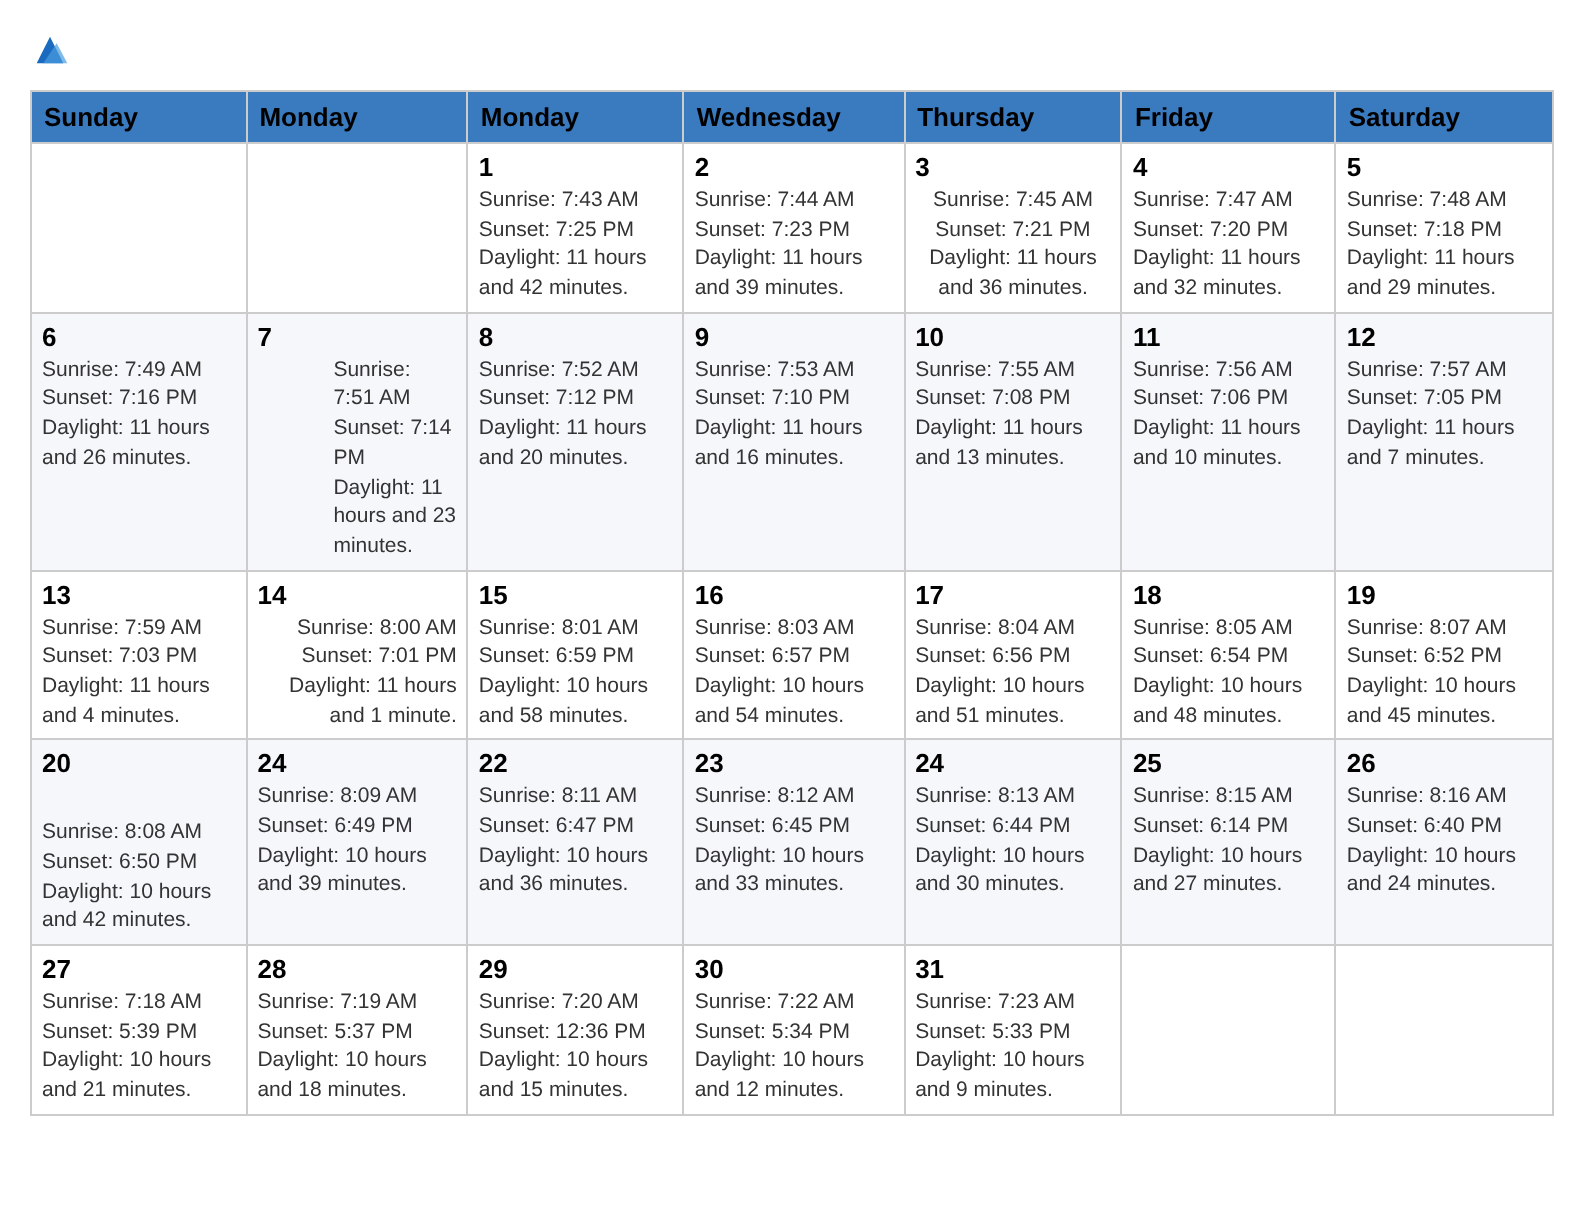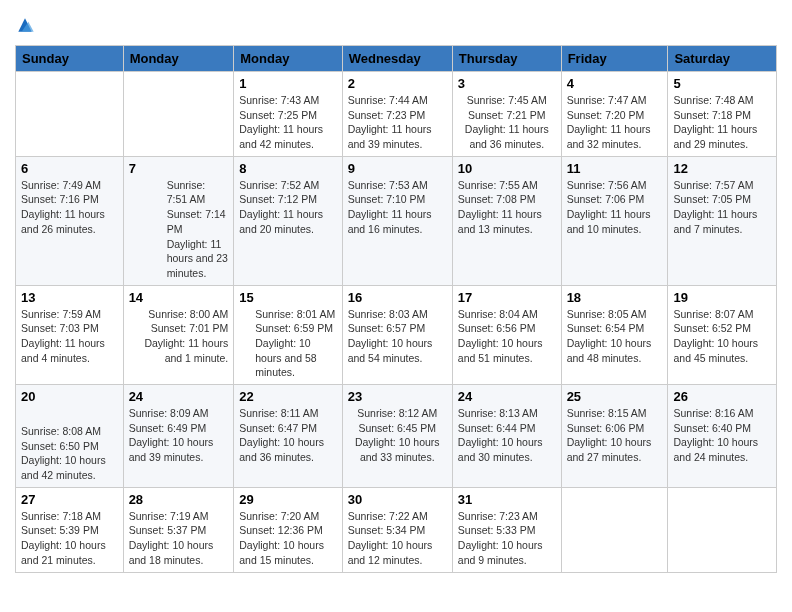--- a/index.html
+++ b/index.html
@@ -220,21 +220,21 @@
 Daylight: 11 hours and 4 minutes.</div>
           </td>
           <td>
             <span class="day-number">14</span>
             <div class="day-info" style="white-space: pre-line; text-align: right;">Sunrise: 8:00 AM
 Sunset: 7:01 PM
 Daylight: 11 hours and 1 minute.</div>
           </td>
           <td>
             <span class="day-number">15</span>
-            <div class="day-info" style="white-space: pre-line; margin-left: 16px;">Sunrise: 8:01 AM
+            <div class="day-info" style="white-space: pre-line;">Sunrise: 8:01 AM
 Sunset: 6:59 PM
 Daylight: 10 hours and 58 minutes.</div>
           </td>
           <td>
             <span class="day-number">16</span>
             <div class="day-info" style="white-space: pre-line;">Sunrise: 8:03 AM
 Sunset: 6:57 PM
 Daylight: 10 hours and 54 minutes.</div>
           </td>
           <td>
@@ -270,34 +270,34 @@
 Daylight: 10 hours and 39 minutes.</div>
           </td>
           <td>
             <span class="day-number">22</span>
             <div class="day-info" style="white-space: pre-line;">Sunrise: 8:11 AM
 Sunset: 6:47 PM
 Daylight: 10 hours and 36 minutes.</div>
           </td>
           <td>
             <span class="day-number">23</span>
-            <div class="day-info" style="white-space: pre-line; text-align: center;">Sunrise: 8:12 AM
+            <div class="day-info" style="white-space: pre-line;">Sunrise: 8:12 AM
 Sunset: 6:45 PM
 Daylight: 10 hours and 33 minutes.</div>
           </td>
           <td>
             <span class="day-number">24</span>
             <div class="day-info" style="white-space: pre-line;">Sunrise: 8:13 AM
 Sunset: 6:44 PM
 Daylight: 10 hours and 30 minutes.</div>
           </td>
           <td>
             <span class="day-number">25</span>
             <div class="day-info" style="white-space: pre-line;">Sunrise: 8:15 AM
-Sunset: 6:06 PM
+Sunset: 6:14 PM
 Daylight: 10 hours and 27 minutes.</div>
           </td>
           <td>
             <span class="day-number">26</span>
             <div class="day-info" style="white-space: pre-line;">Sunrise: 8:16 AM
 Sunset: 6:40 PM
 Daylight: 10 hours and 24 minutes.</div>
           </td>
         </tr>
         <tr>

